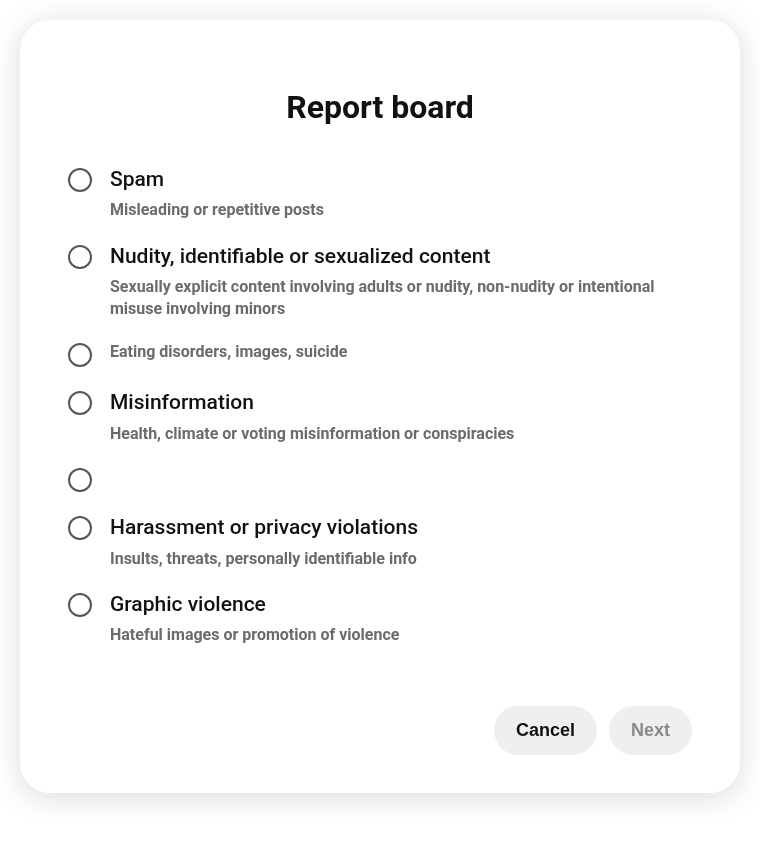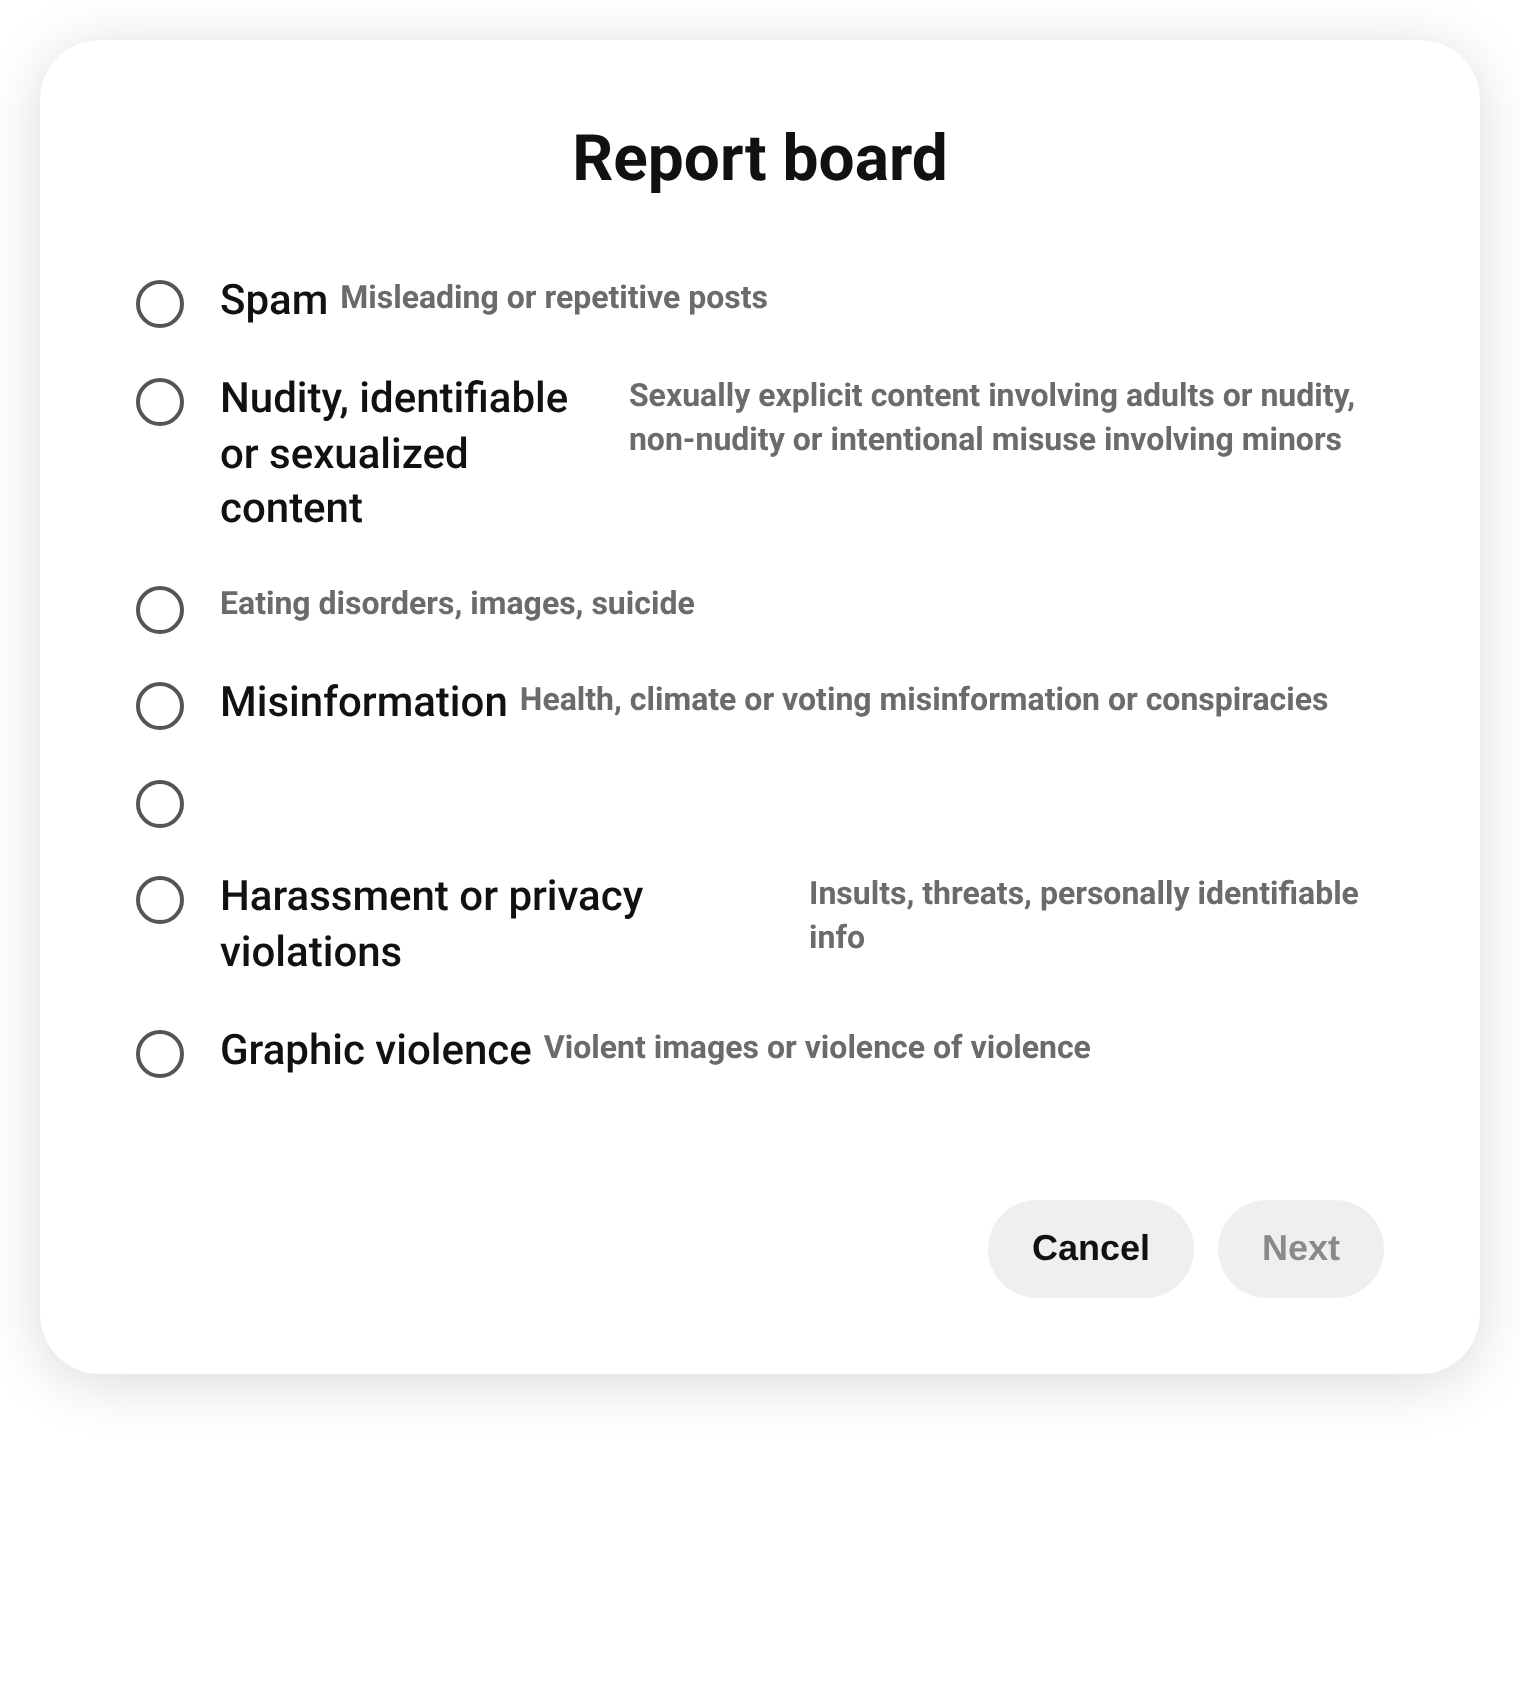--- a/index.html
+++ b/index.html
@@ -25,20 +25,21 @@
       padding: 40px 48px 38px 48px;
       display: flex;
       flex-direction: column;
     }
     .modal-title {
       font-size: 32px;
       font-weight: 700;
       color: #111;
       text-align: center;
       margin-bottom: 40px;
+      margin-top: 28px;
     }
     .options {
       display: flex;
       flex-direction: column;
       gap: 22px;
     }
     .option {
       display: flex;
       align-items: flex-start;
       gap: 18px;
@@ -48,21 +49,21 @@
       flex-shrink: 0;
       width: 24px;
       height: 24px;
       border: 2px solid #555;
       border-radius: 50%;
       margin-top: 2px;
       background: #fff;
     }
     .option-text {
       display: flex;
-      flex-direction: row;
+      flex-direction: column;
       gap: 6px;
     }
     .option-label {
       font-size: 21px;
       font-weight: 500;
       color: #111;
       line-height: 1.3;
     }
     .option-desc {
       font-size: 16px;
@@ -141,21 +142,21 @@
       <div class="option-text">
         <span class="option-label">Harassment or privacy violations</span>
         <span class="option-desc">Insults, threats, personally identifiable info</span>
       </div>
     </div>
 
     <div class="option">
       <span class="radio-outer"></span>
       <div class="option-text">
         <span class="option-label">Graphic violence</span>
-        <span class="option-desc">Violent images or violence of violence</span>
+        <span class="option-desc">Hateful images or promotion of violence</span>
       </div>
     </div>
 
   </div>
 
   <div class="footer">
     <button class="btn btn-cancel">Cancel</button>
     <button class="btn btn-next">Next</button>
   </div>
 </div>

